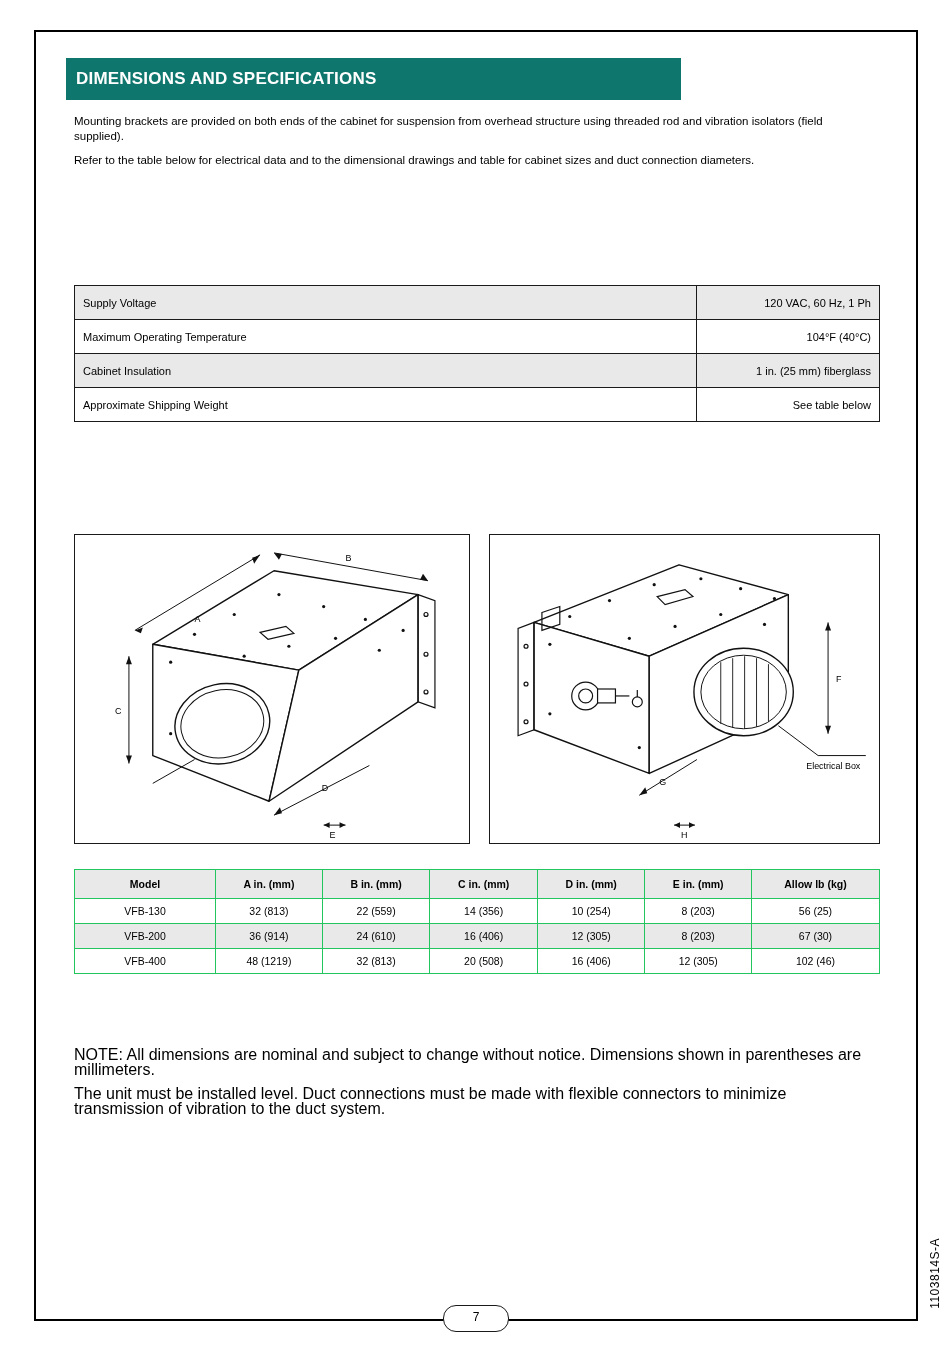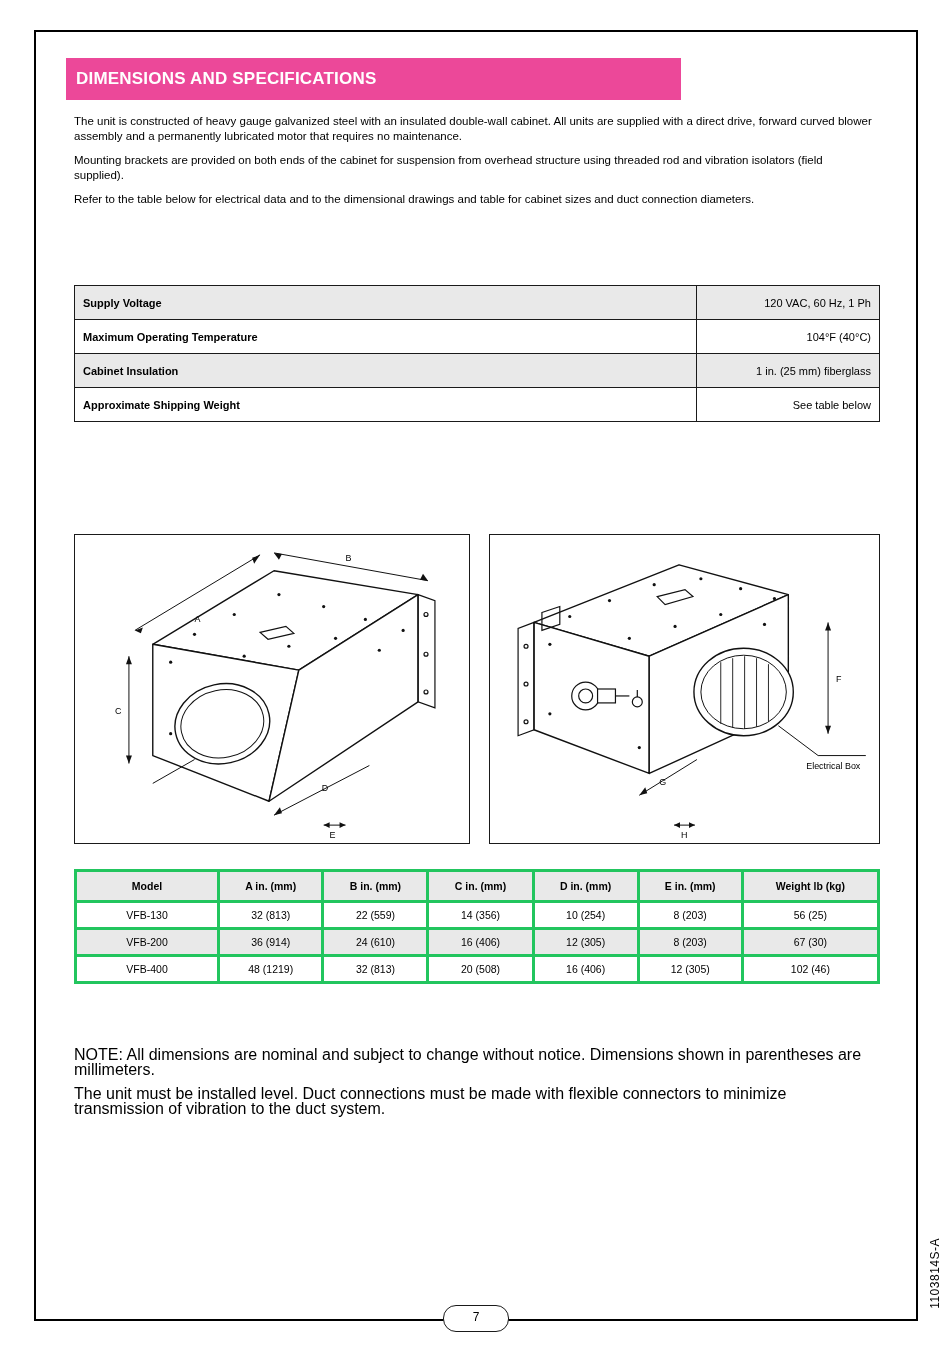--- a/index.html
+++ b/index.html
@@ -27,21 +27,21 @@
     box-sizing: border-box;
   }
 
   
   .title-bar {
     position: absolute;
     left: 66px;
     top: 58px;
     width: 615px;
     height: 42px;
-    background: #ec4899;
+    background: #0f766e;
     color: #ffffff;
     font-size: 17px;
     font-weight: bold;
     line-height: 42px;
     padding-left: 10px;
     box-sizing: border-box;
     letter-spacing: 0.2px;
   }
 
   
@@ -63,21 +63,21 @@
     width: 806px;
     border-collapse: collapse;
     font-size: 11px;
   }
   .spec-table td {
     border: 1px solid #1a1a1a;
     height: 29px;
     padding: 2px 8px;
     vertical-align: middle;
   }
-  .spec-table .c1 { width: 634px; font-weight: bold; }
+  .spec-table .c1 { width: 634px; }
   .spec-table .c2 { width: 172px; text-align: right; }
   .spec-table tr.shade td { background: #e9e9e9; }
 
   
   .fig-box {
     position: absolute;
     border: 1px solid #1a1a1a;
     box-sizing: border-box;
     background: #ffffff;
   }
@@ -89,21 +89,21 @@
   .dim-table {
     position: absolute;
     left: 74px;
     top: 869px;
     width: 806px;
     border-collapse: collapse;
     font-size: 10.5px;
     text-align: center;
   }
   .dim-table th, .dim-table td {
-    border: 3px solid #22c55e;
+    border: 1px solid #22c55e;
     height: 22px;
     padding: 1px 3px;
     font-weight: normal;
     vertical-align: middle;
   }
   .dim-table thead th { background: #e9e9e9; height: 26px; font-weight: bold; }
   .dim-table tbody tr:nth-child(odd) td { background: #ffffff; }
   .dim-table tbody tr:nth-child(even) td { background: #e9e9e9; }
   .dim-table .col-model { width: 134px; }
 
@@ -151,21 +151,20 @@
   }
 </style>
 </head>
 <body>
 
 <div class="page-frame"></div>
 
 <div class="title-bar">DIMENSIONS AND SPECIFICATIONS</div>
 
 <div class="intro">
-  <p>The unit is constructed of heavy gauge galvanized steel with an insulated double-wall cabinet. All units are supplied with a direct drive, forward curved blower assembly and a permanently lubricated motor that requires no maintenance.</p>
   <p>Mounting brackets are provided on both ends of the cabinet for suspension from overhead structure using threaded rod and vibration isolators (field supplied).</p>
   <p>Refer to the table below for electrical data and to the dimensional drawings and table for cabinet sizes and duct connection diameters.</p>
 </div>
 
 <table class="spec-table">
   <tbody>
     <tr class="shade">
       <td class="c1">Supply Voltage</td>
       <td class="c2">120 VAC, 60 Hz, 1 Ph</td>
     </tr>
@@ -341,21 +340,21 @@
 
 <table class="dim-table">
   <thead>
     <tr>
       <th class="col-model">Model</th>
       <th>A in. (mm)</th>
       <th>B in. (mm)</th>
       <th>C in. (mm)</th>
       <th>D in. (mm)</th>
       <th>E in. (mm)</th>
-      <th>Weight lb (kg)</th>
+      <th>Allow lb (kg)</th>
     </tr>
   </thead>
   <tbody>
     <tr>
       <td>VFB-130</td>
       <td>32 (813)</td>
       <td>22 (559)</td>
       <td>14 (356)</td>
       <td>10 (254)</td>
       <td>8 (203)</td>

